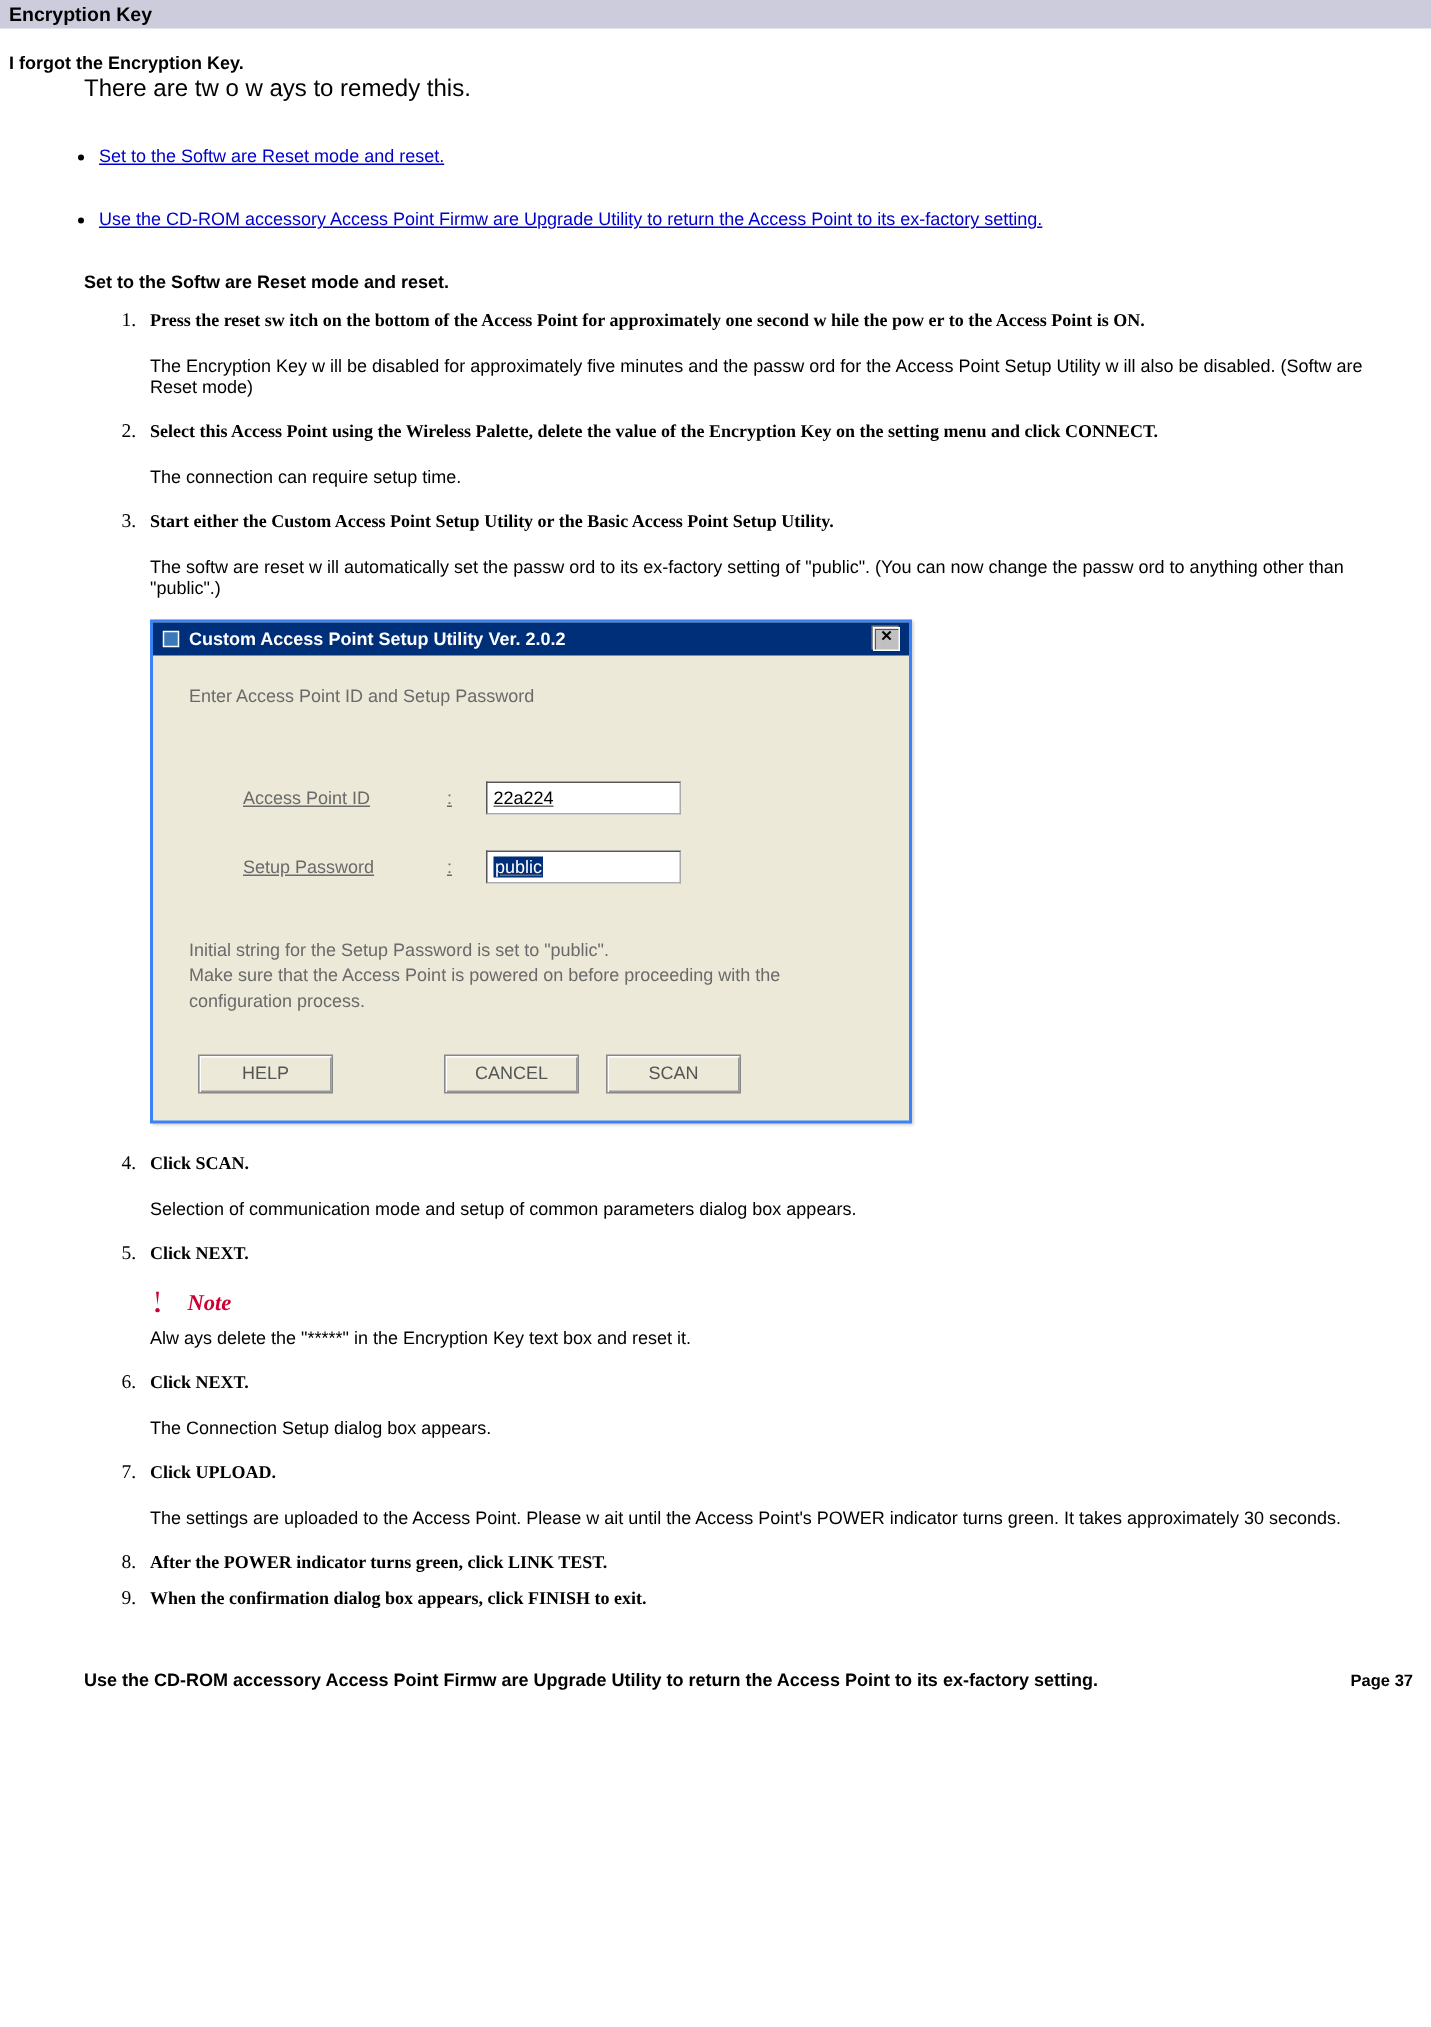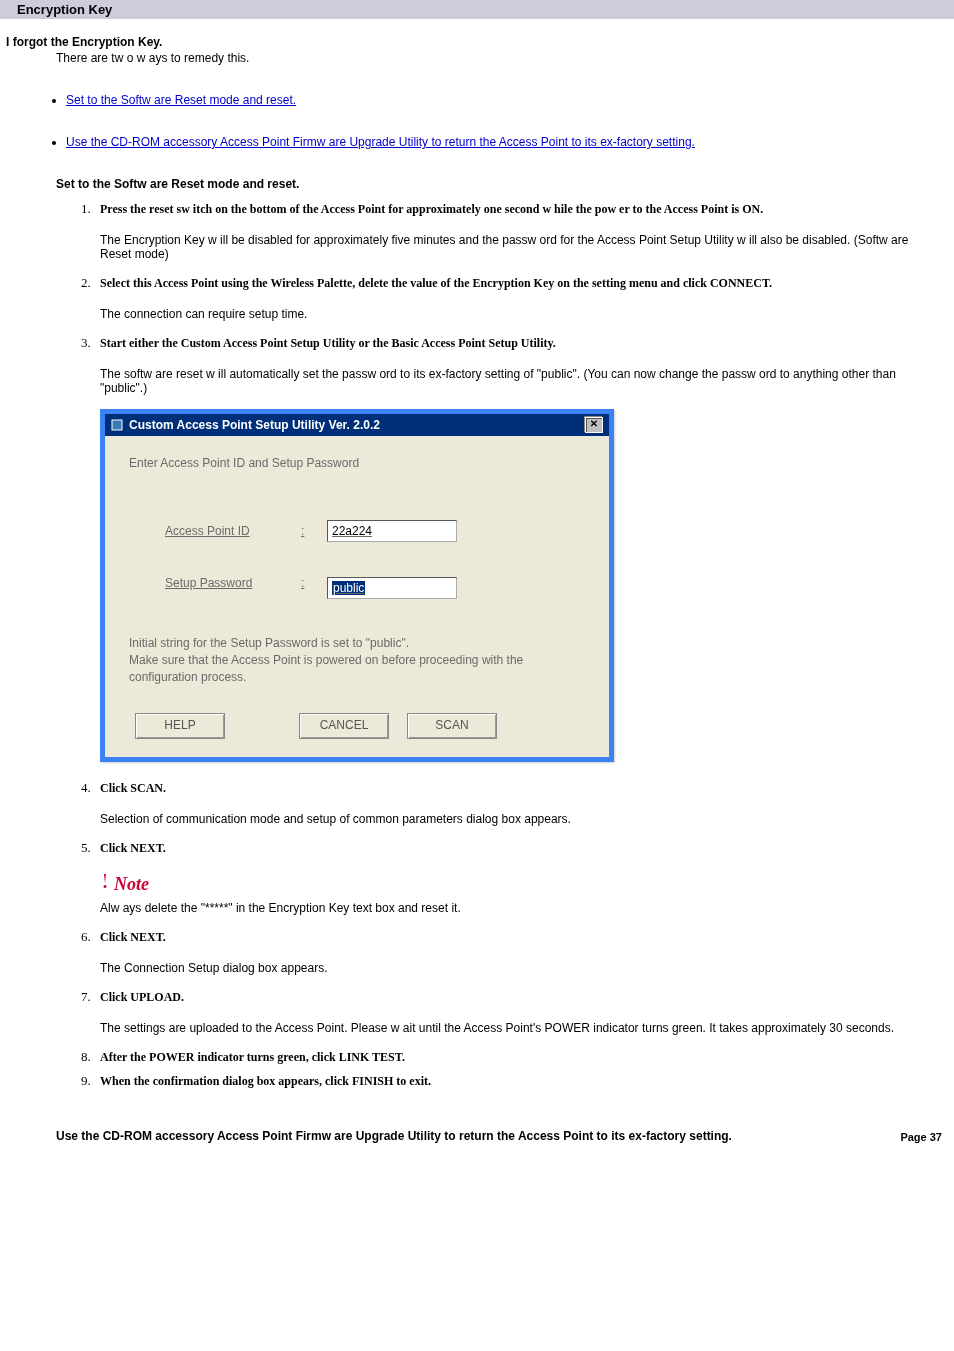--- a/index.html
+++ b/index.html
@@ -6,35 +6,35 @@
     margin: 0;
     padding: 0;
     font-family: Arial, Helvetica, sans-serif;
     font-size: 12px;
     color: #000;
     background: #fff;
     width: 954px;
   }
   .section-header {
     background: #ccccdd;
-    padding: 2px 17px;
+    padding: 2px 6px;
     font-weight: bold;
     font-size: 13px;
   }
   .content {
     padding: 8px 6px 20px 6px;
   }
   .subheading {
     font-weight: bold;
     font-size: 12px;
     margin: 8px 0 2px 0;
   }
   .intro-text {
     margin: 2px 0 0 50px;
-    font-size: 12px;
+    font-size: 16px;
   }
   ul.bullet-list {
     list-style: disc;
     margin: 28px 0 28px 60px;
     padding: 0;
   }
   ul.bullet-list li {
     margin-bottom: 28px;
     font-size: 12px;
   }
@@ -69,29 +69,29 @@
     margin-top: 16px;
     margin-bottom: 14px;
   }
   .note-block {
     margin: 18px 0 6px 0;
   }
   .note-label {
     color: #cc0033;
     font-weight: bold;
     font-style: italic;
-    font-size: 18px;
+    font-size: 15px;
     display: inline-flex;
     align-items: flex-start;
-    gap: 4px;
+    gap: 15px;
   }
   .note-label svg { display:inline-block; }
   .dialog {
     width: 504px;
-    border: 5px solid #3b82f6;
+    border: 2px solid #3b82f6;
     margin: 14px 0 18px 0;
     box-shadow: 1px 1px 2px rgba(0,0,0,0.2);
     background: #ece9d8;
     font-family: Tahoma, Arial, sans-serif;
   }
   .dialog-title {
     background: #002f7a;
     color: #fff;
     font-weight: bold;
     padding: 3px 6px;
@@ -133,21 +133,20 @@
     height: 20px;
     border: 1px inset #aaa;
     background: #fff;
     padding: 0 4px;
     font-size: 12px;
     color: #000;
     line-height: 20px;
   }
   .field-input.selected {
     background: #fff;
-    margin-top: 11px;
   }
   .field-input.selected span{
     background:#002f7a;
     color:#fff;
     padding:0 1px;
   }
   .dialog-note {
     margin: 36px 0 24px 0;
     line-height: 1.4;
   }

